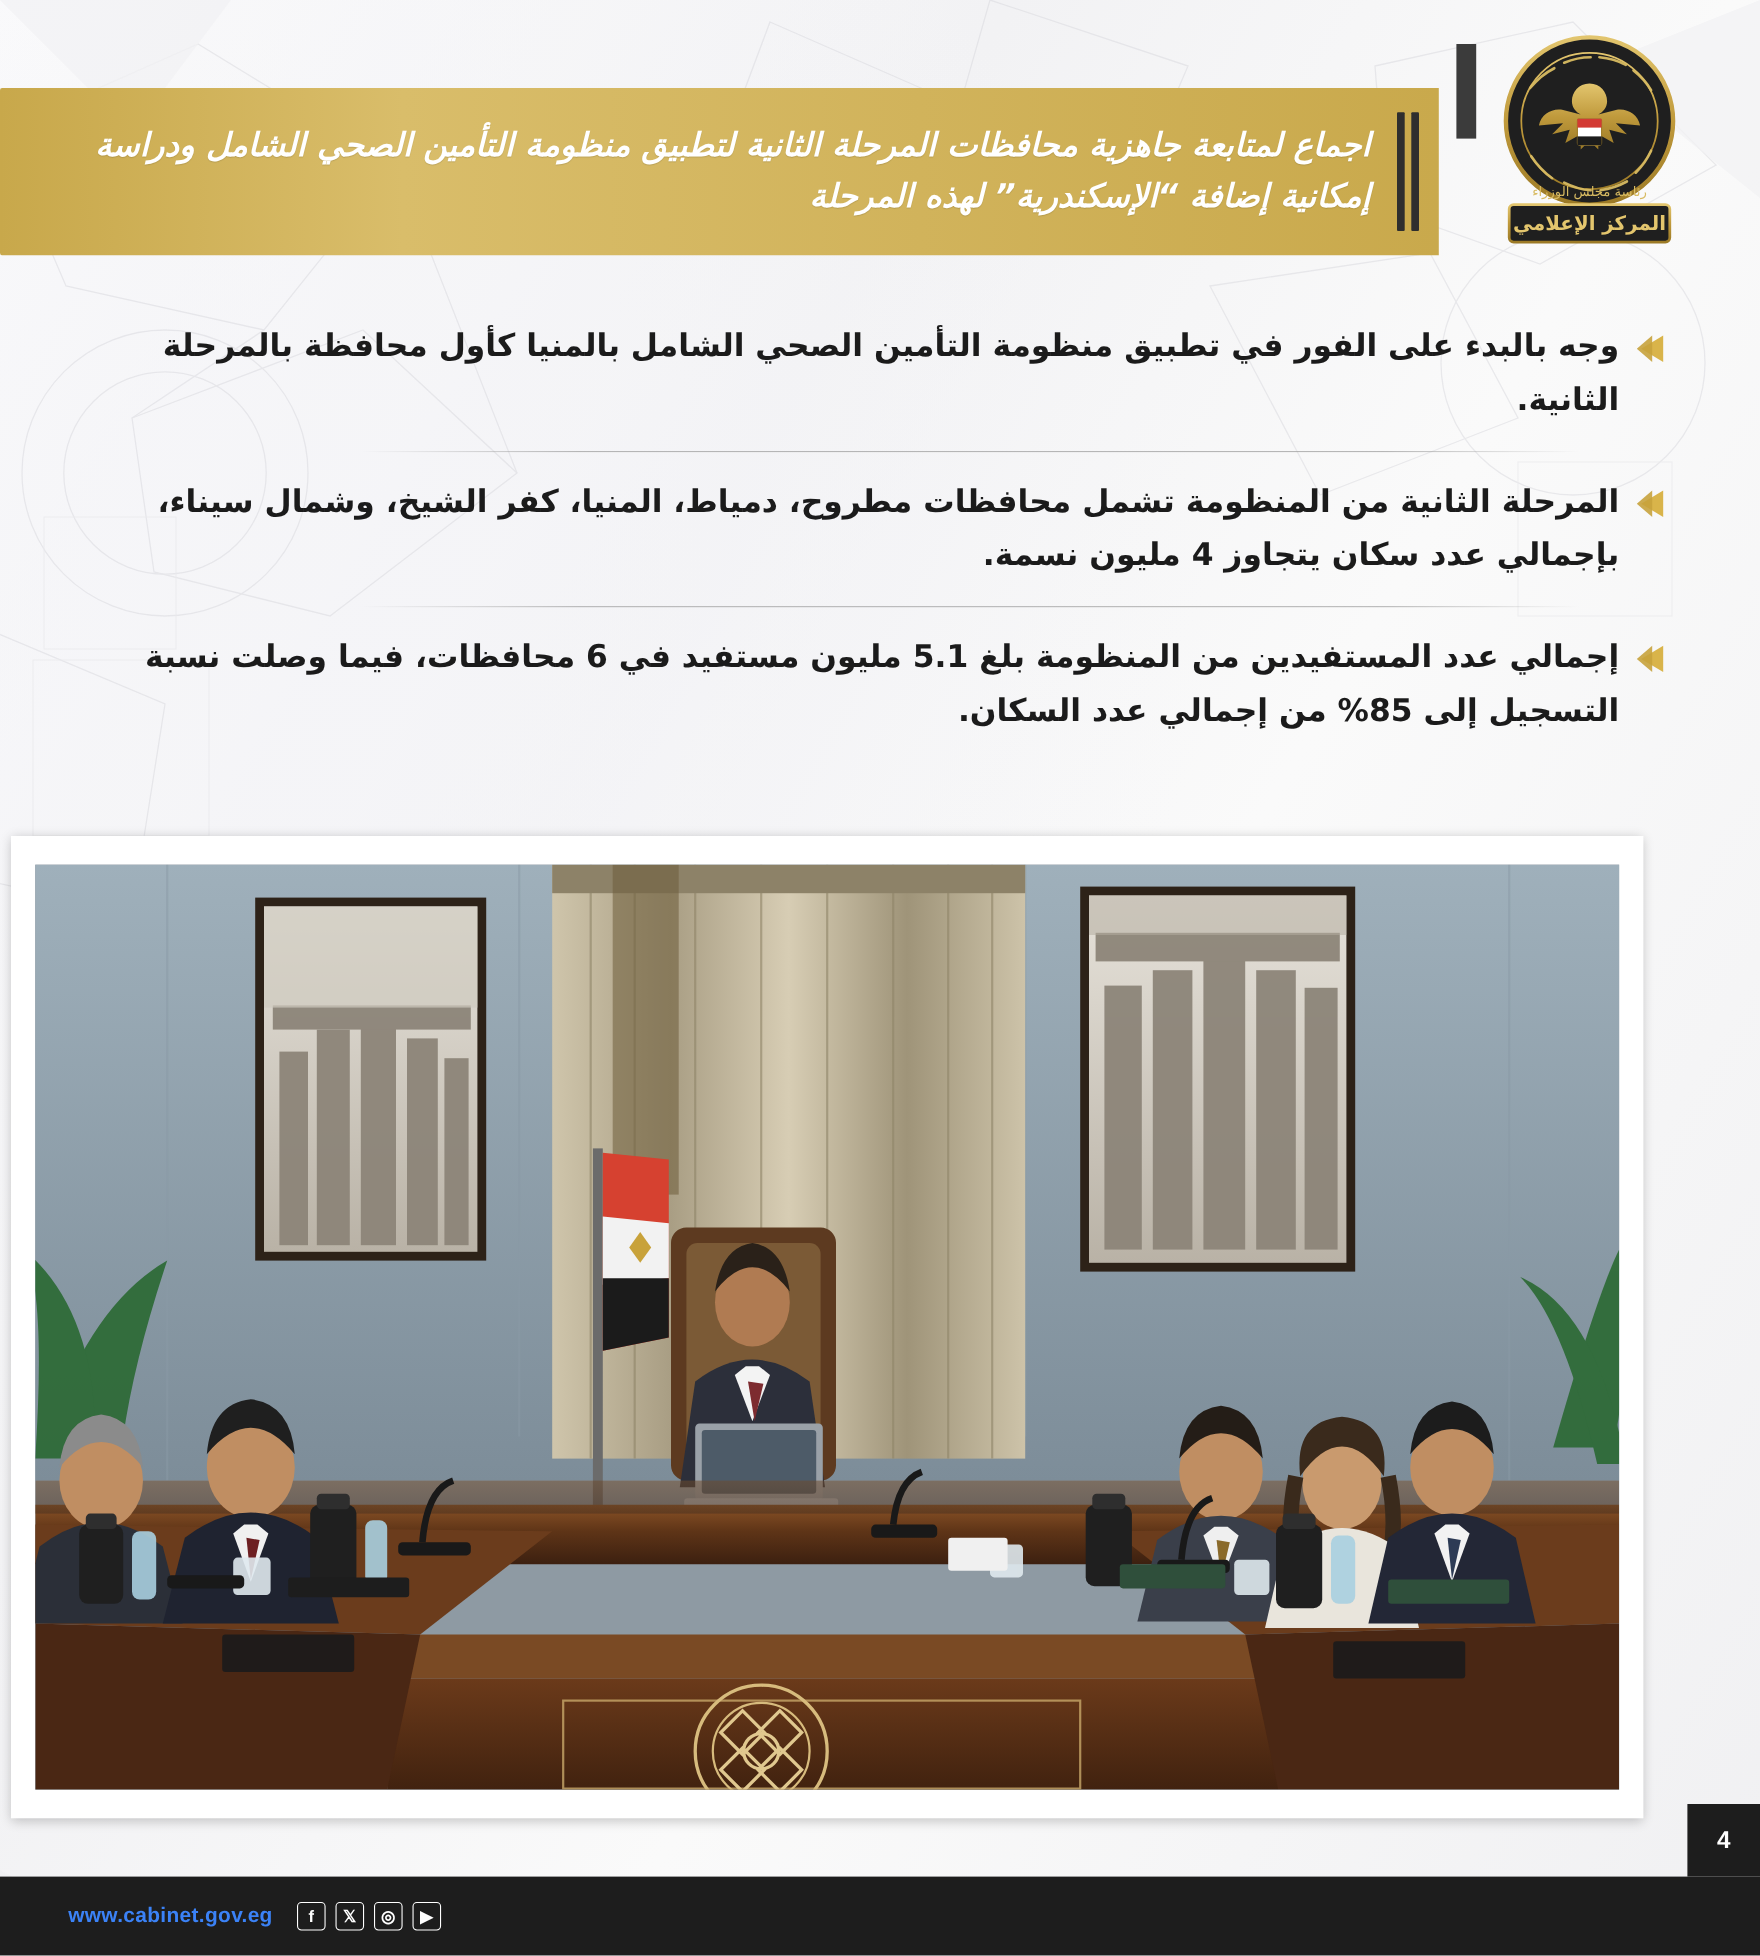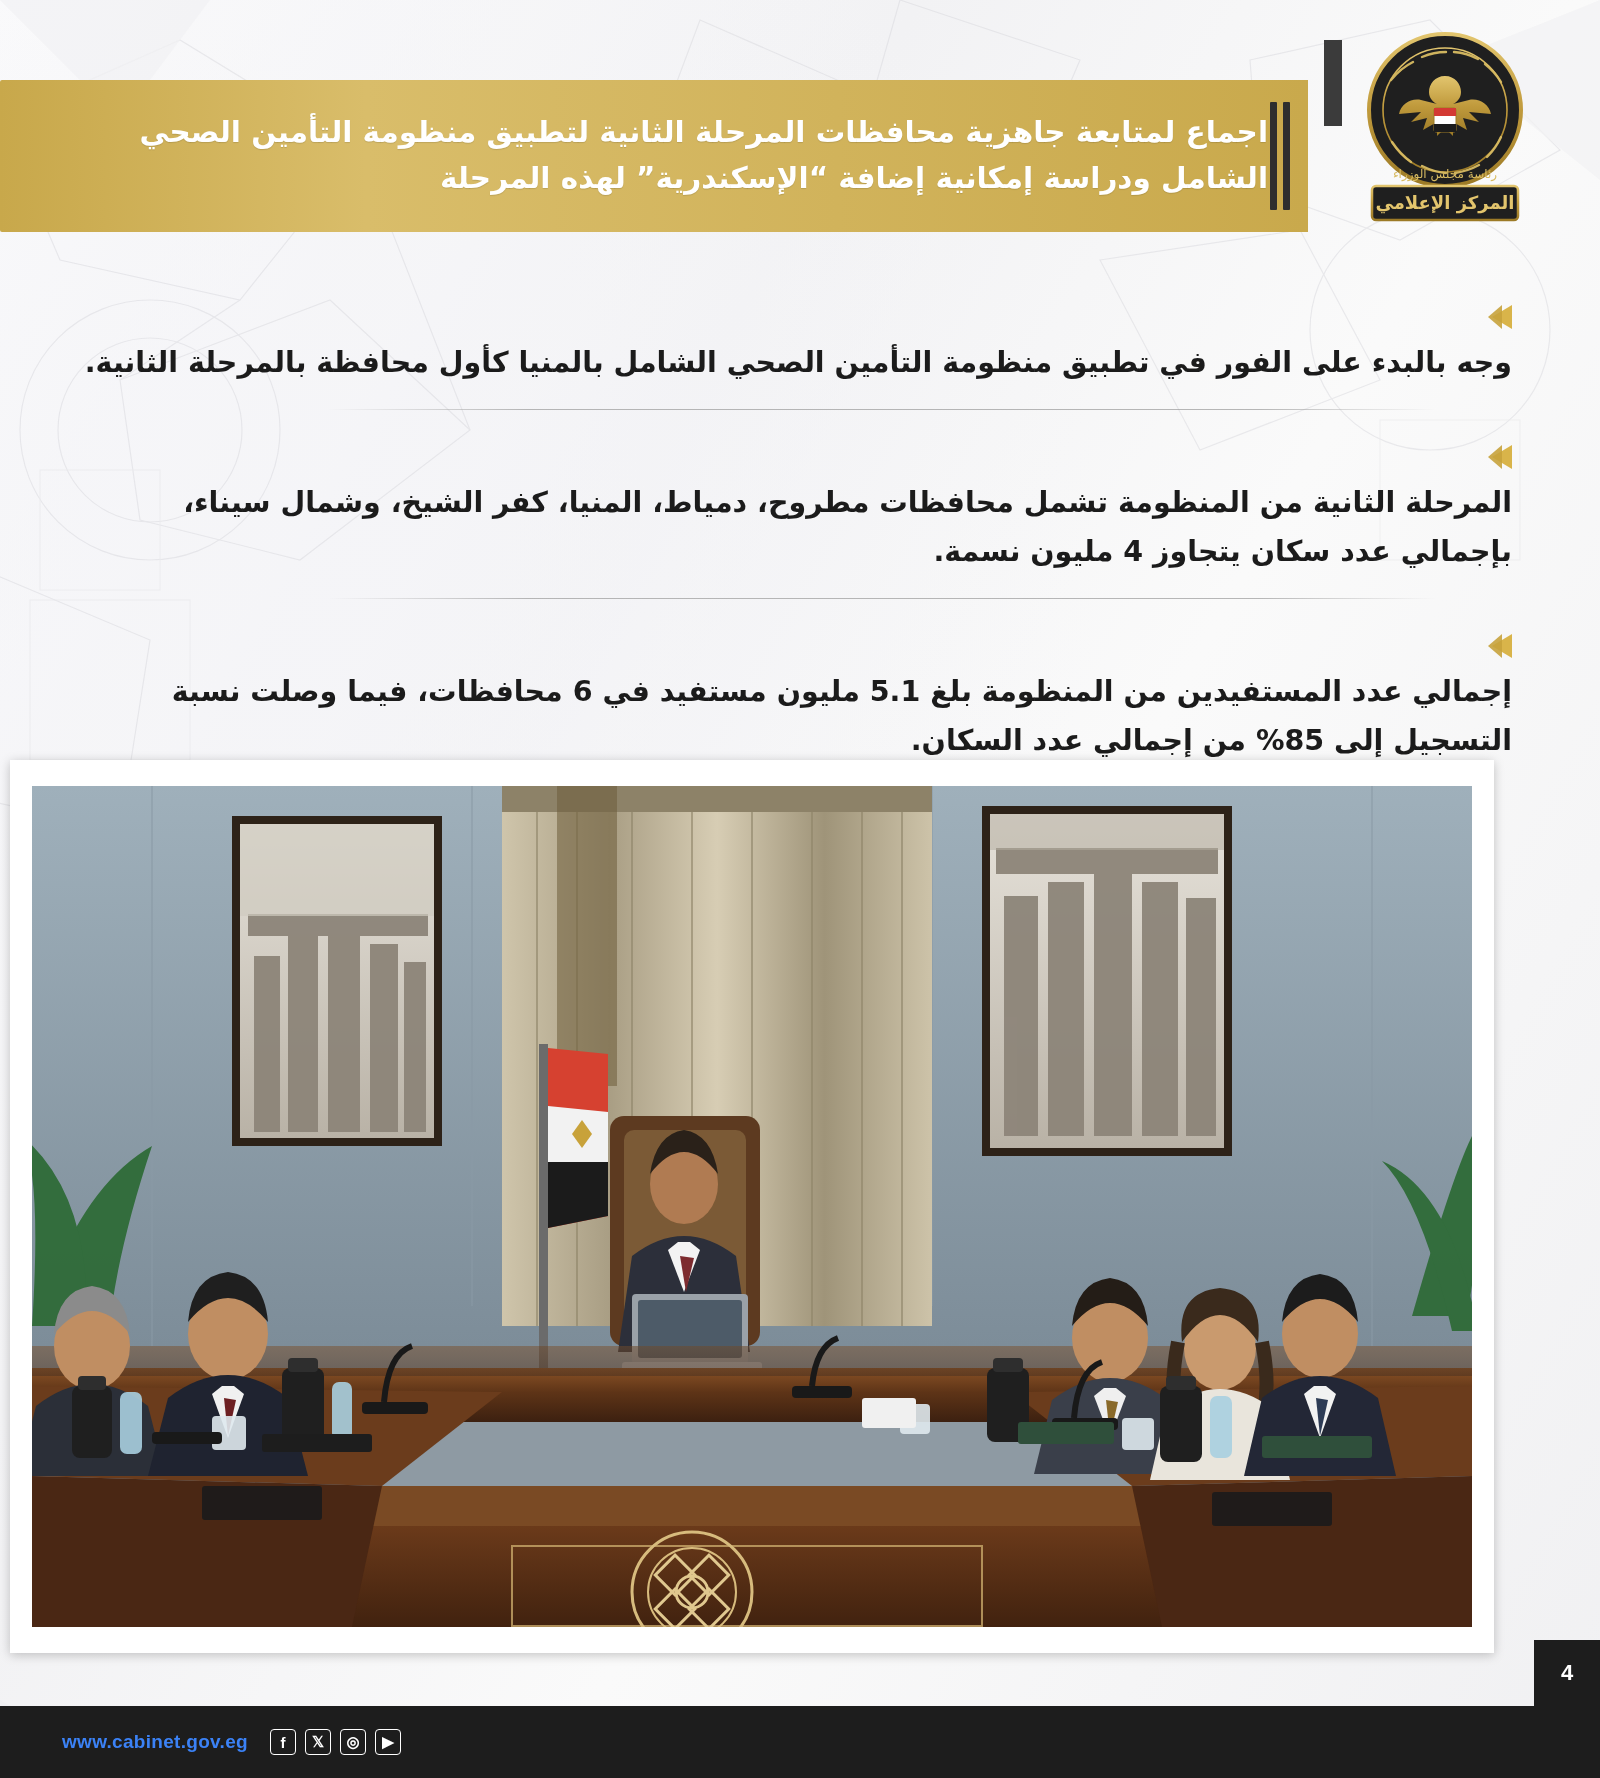--- a/index.html
+++ b/index.html
@@ -34,21 +34,21 @@
     width: 230px; height: 222px;
   }
   .logo-wrap svg { width: 100%; height: 100%; }
 
   .title-band {
     position: absolute; top: 80px; right: 292px; left: 0;
     height: 152px;
     background: linear-gradient(90deg, #c8a84b 0%, #d9bd6a 28%, #c9a94c 100%);
     border-radius: 2px 0 0 2px;
     display: flex; align-items: center;
-    padding-right: 40px; padding-left: 30px;
+    padding-right: 62px; padding-left: 30px; font-style: italic;
   }
   .title-band .bars {
     position: absolute; right: 18px; top: 22px; bottom: 22px;
     width: 26px;
     display: flex; gap: 6px;
   }
   .title-band .bars i { display: block; width: 7px; height: 100%; background: #2e2e2e; border-radius: 1px; }
   .title-text {
     color: #ffffff;
     font-size: 29.5px;
@@ -63,21 +63,21 @@
     width: 18px; height: 86px; background: #3b3b3b;
   }
 
   
   .bullets {
     position: absolute; top: 272px; right: 0; left: 0;
     padding: 0 78px 0 78px;
   }
   .bullet {
     position: relative;
-    display: flex; flex-direction: column; align-items: flex-start;
+    display: flex; flex-direction: row; align-items: flex-start;
     padding: 18px 0 20px 0;
   }
   .bullet .arrow {
     flex: 0 0 38px;
     margin-top: 10px;
     margin-right: 2px;
   }
   .bullet .arrow svg { display: block; }
   .bullet .txt {
     flex: 1 1 auto;

